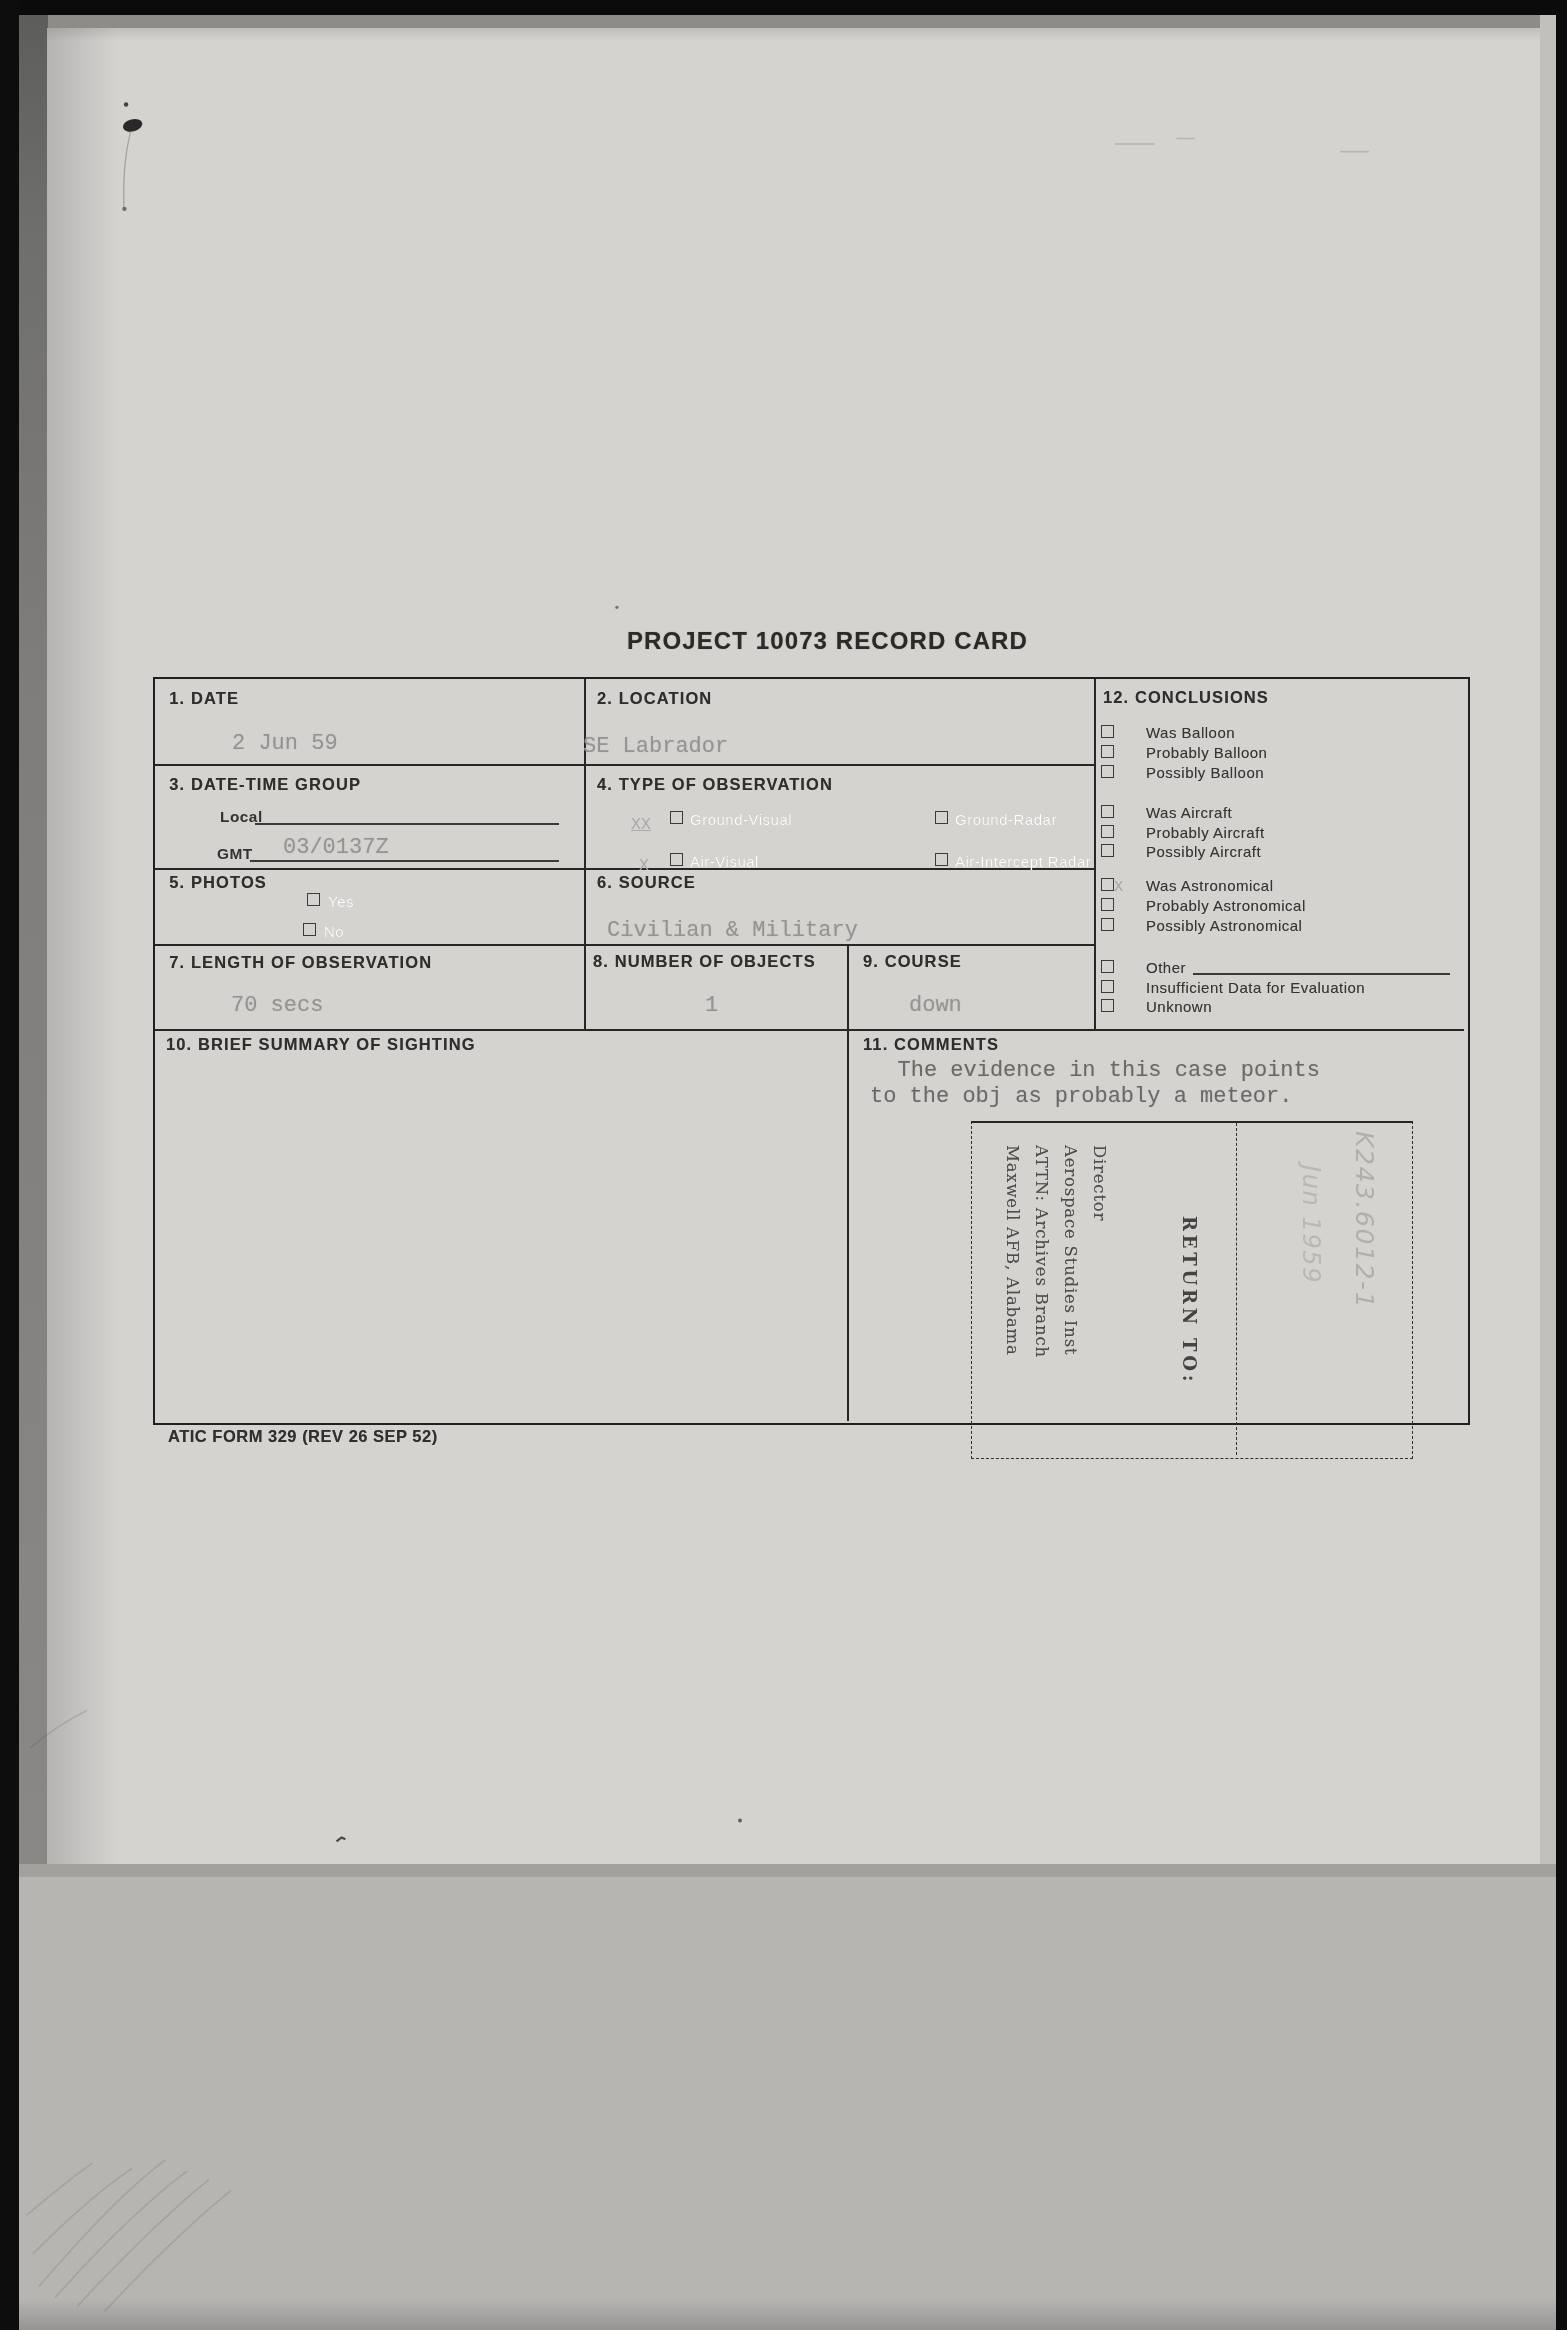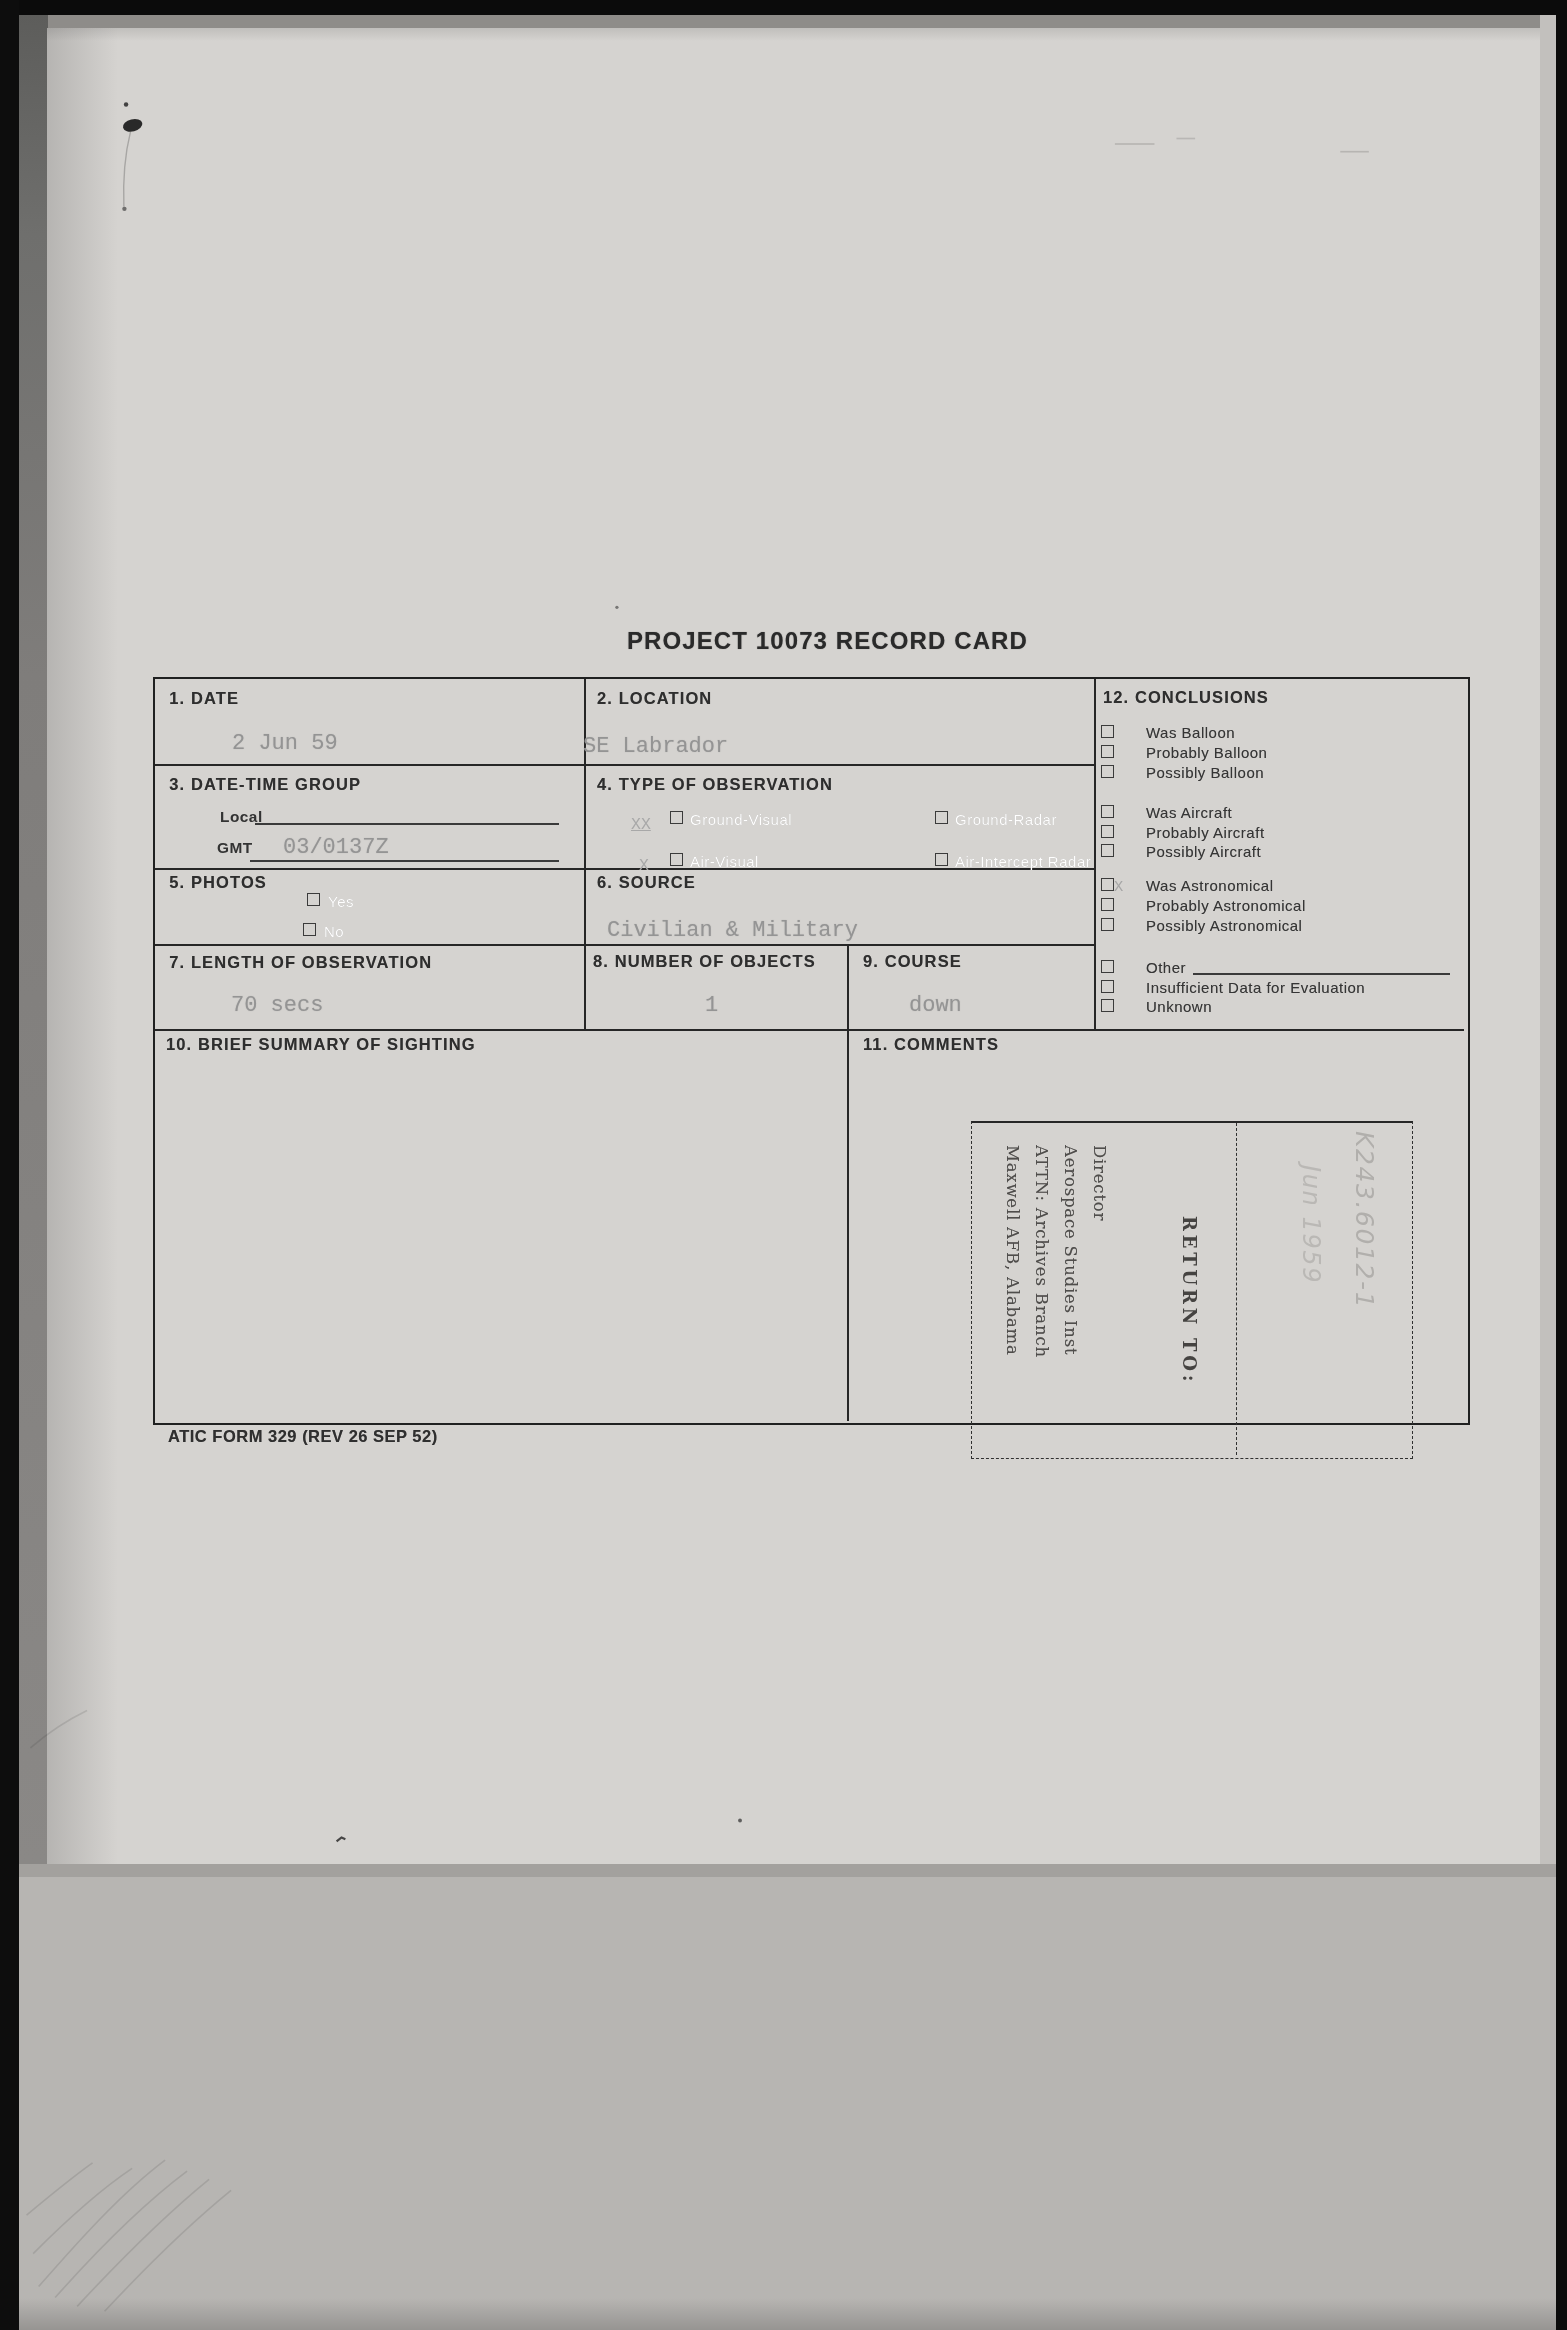--- a/index.html
+++ b/index.html
@@ -123,21 +123,21 @@
     <div class="lbl" style="left:14.3px;top:10px;">1. DATE</div>
     <div class="tw" style="left:77px;top:52px;">2 Jun 59</div>
 
     <div class="lbl" style="left:442px;top:10px;">2. LOCATION</div>
     <div class="tw" style="left:428px;top:55px;">SE Labrador</div>
 
     <div class="lbl" style="left:14.3px;top:96px;">3. DATE-TIME GROUP</div>
     <div class="sublbl" style="left:65px;top:129px;">Local</div>
     <div class="fieldline" style="left:100px;top:144px;width:304px;"></div>
     <div class="tw" style="left:128px;top:156px;">03/0137Z</div>
-    <div class="sublbl" style="left:62px;top:160px;">GMT</div>
+    <div class="sublbl" style="left:62px;top:166px;">GMT</div>
     <div class="fieldline" style="left:95px;top:181px;width:309px;"></div>
 
     <div class="lbl" style="left:442px;top:96px;">4. TYPE OF OBSERVATION</div>
     <span class="xmark" style="left:476px;top:136px;text-decoration:underline;">XX</span>
     <span class="cb" style="left:515px;top:132px;"></span>
     <span class="cbl" style="left:535px;top:132px;">Ground-Visual</span>
     <span class="cb" style="left:780px;top:132px;"></span>
     <span class="cbl" style="left:800px;top:132px;">Ground-Radar</span>
     <span class="xmark" style="left:484px;top:177px;">X</span>
     <span class="cb" style="left:515px;top:174px;"></span>
@@ -157,20 +157,22 @@
     <div class="lbl" style="left:14.3px;top:274px;">7. LENGTH OF OBSERVATION</div>
     <div class="tw" style="left:76px;top:314px;">70 secs</div>
     <div class="lbl" style="left:438px;top:273px;">8. NUMBER OF OBJECTS</div>
     <div class="tw" style="left:550px;top:314px;">1</div>
     <div class="lbl" style="left:708px;top:273px;">9. COURSE</div>
     <div class="tw" style="left:754px;top:314px;">down</div>
 
     <div class="lbl" style="left:11px;top:356px;">10. BRIEF SUMMARY OF SIGHTING</div>
 
     <div class="lbl" style="left:708px;top:356px;">11. COMMENTS</div>
+    <div class="twblock" style="left:715px;top:379px;width:583px;color:#696969;text-indent:27.5px;">The evidence in this case points
+to the obj as probably a meteor.</div>
 
     <div class="lbl" style="left:948px;top:8.8px;">12. CONCLUSIONS</div>
 
     <div class="c-item" style="top:45px;">
         <span class="cb"></span>
         <span class="cm"></span>
         <span class="cl">Was Balloon</span>
       </div>
     <div class="c-item" style="top:65px;">
         <span class="cb"></span>

